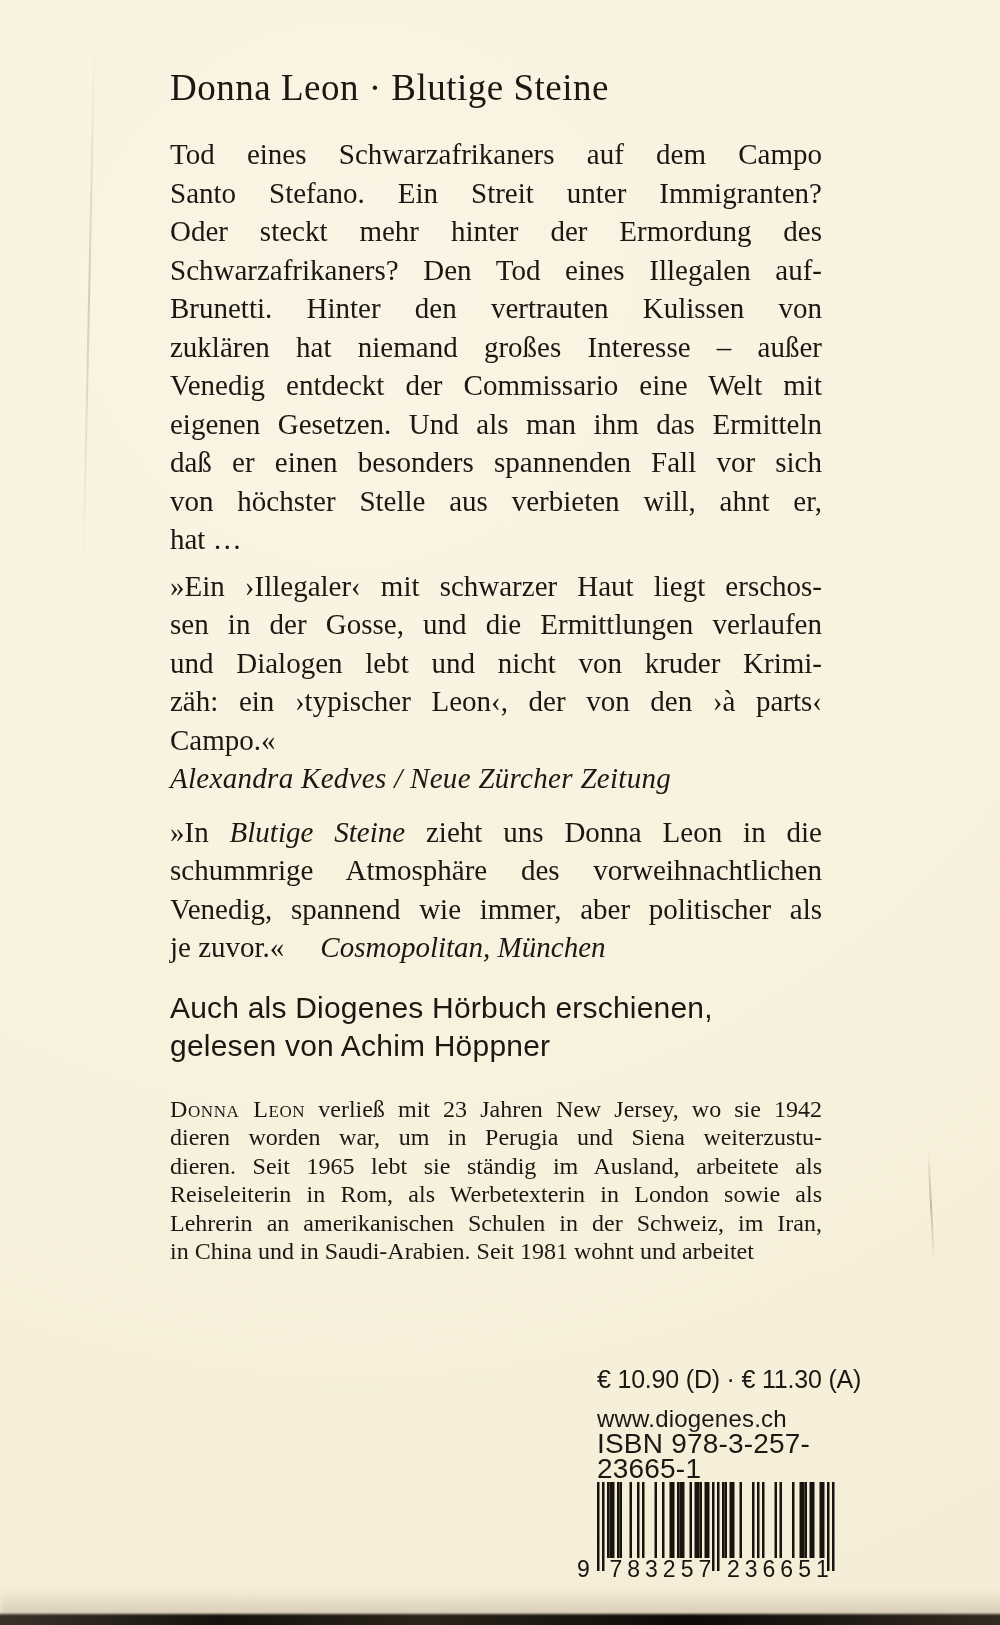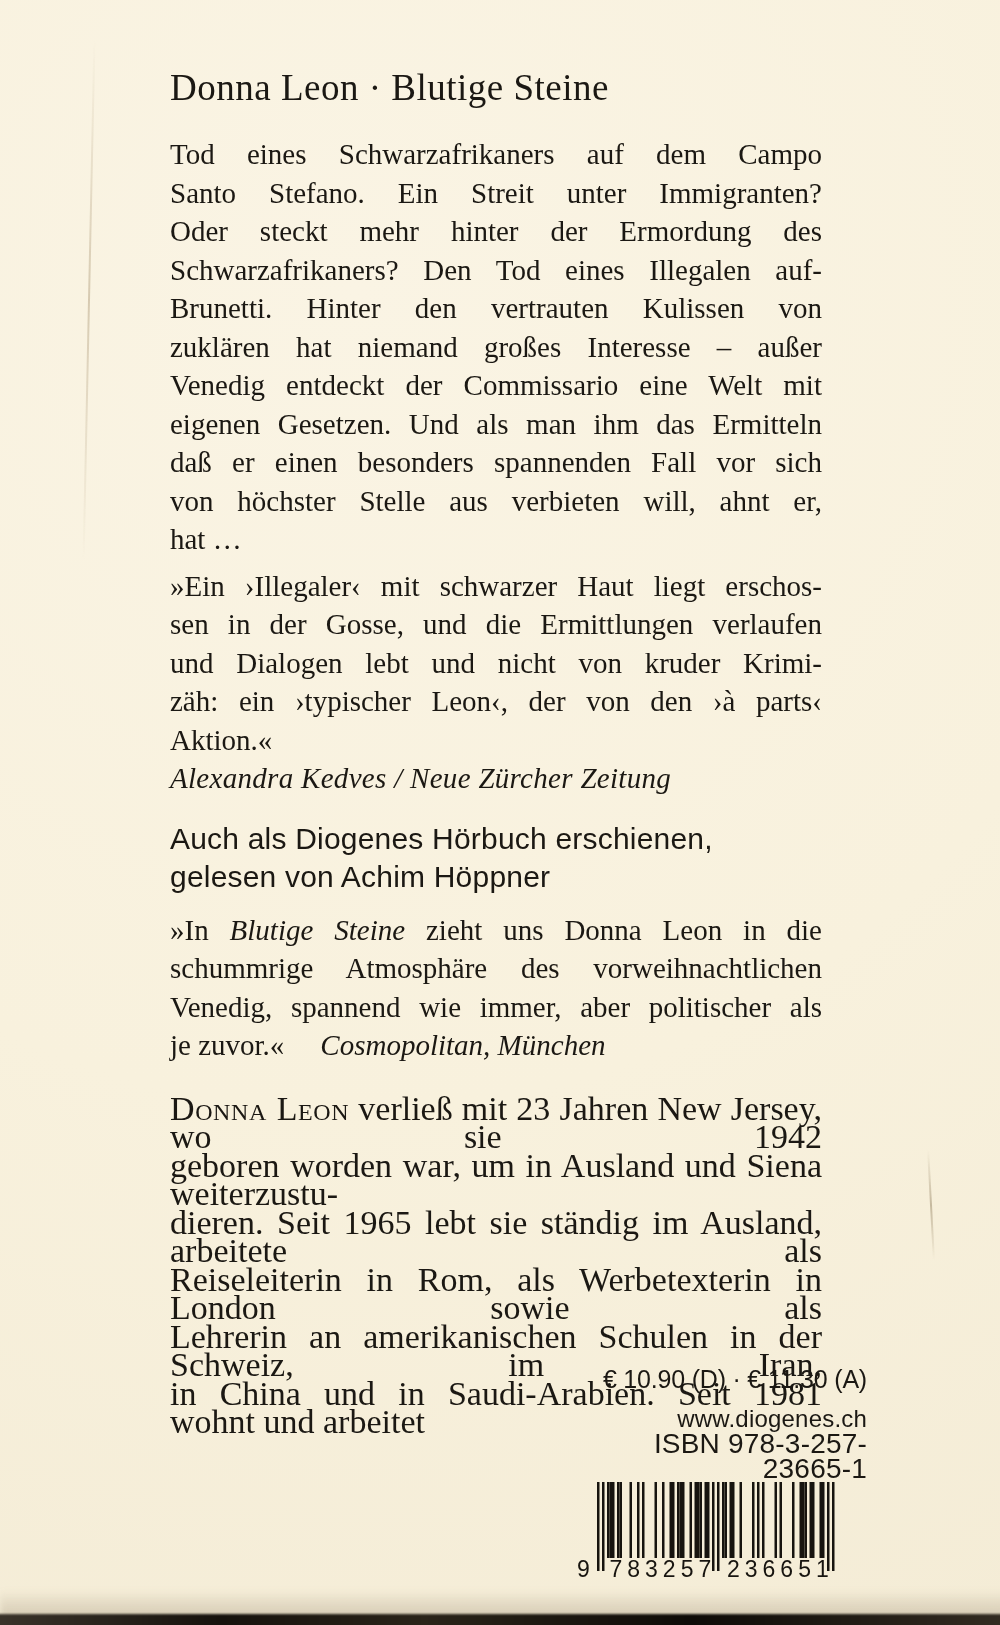--- a/index.html
+++ b/index.html
@@ -38,23 +38,23 @@
   .i{font-style:italic;}
   .sc{font-variant:small-caps; letter-spacing:.6px;}
   .gap{margin-left:36px;}
   .sans{font-family:"Liberation Sans", sans-serif;}
   .hoerbuch{
     margin-top:22px;
     font-size:30px; line-height:38px;
     letter-spacing:.2px;
   }
   .hoerbuch .line{text-align:left;}
-  .bio{margin-top:30px; font-size:34px; line-height:28.5px;}
+  .bio{margin-top:30px; font-size:24px; line-height:28.5px;}
   .imprint{
-    position:absolute; left:597px; top:1364px; width:270px;text-align:right;
+    position:absolute; left:597px; top:1364px; width:270px;
   }
   .price{font-size:25px; line-height:30px; letter-spacing:-.2px;}
   .website{margin-top:12px; font-size:24px; line-height:25px; letter-spacing:.2px;}
   .isbn{font-size:28px; line-height:25px; letter-spacing:.2px;}
   .barcode{margin-left:-20px; margin-top:1px; width:260px; height:100px;}
   .bottom-shadow{
     position:absolute; left:0; right:0; bottom:7px; height:28px;
     background:linear-gradient(180deg, rgba(125,108,82,0) 0%, rgba(125,108,82,.28) 100%);
     filter:blur(3px);
   }
@@ -100,40 +100,40 @@
         <div class="line"><span>daß er einen besonders spannenden Fall vor sich</span></div>
         <div class="line"><span>von höchster Stelle aus verbieten will, ahnt er,</span></div>
         <div class="line"><span>hat …</span></div>
       </div>
 
     <div class="para justify quote1">
         <div class="line"><span>»Ein ›Illegaler‹ mit schwarzer Haut liegt erschos-</span></div>
         <div class="line"><span>sen in der Gosse, und die Ermittlungen verlaufen</span></div>
         <div class="line"><span>und Dialogen lebt und nicht von kruder Krimi-</span></div>
         <div class="line"><span>zäh: ein ›typischer Leon‹, der von den ›à parts‹</span></div>
-        <div class="line"><span>Aktion.«</span></div>
+        <div class="line"><span>Campo.«</span></div>
       </div>
 
     <div class="attribution">Alexandra Kedves / Neue Zürcher Zeitung</div>
-
-    <div class="para sans hoerbuch">
-        <div class="line"><span>Auch als Diogenes Hörbuch erschienen,</span></div>
-        <div class="line"><span>gelesen von Achim Höppner</span></div>
-      </div>
 
     <div class="para justify quote2">
         <div class="line"><span>»In </span><span class="i">Blutige Steine</span><span> zieht uns Donna Leon in die</span></div>
         <div class="line"><span>schummrige Atmosphäre des vorweihnachtlichen</span></div>
         <div class="line"><span>Venedig, spannend wie immer, aber politischer als</span></div>
         <div class="line"><span>je zuvor.«</span><span class="i gap">Cosmopolitan, München</span></div>
       </div>
 
+    <div class="para sans hoerbuch">
+        <div class="line"><span>Auch als Diogenes Hörbuch erschienen,</span></div>
+        <div class="line"><span>gelesen von Achim Höppner</span></div>
+      </div>
+
     <div class="para justify bio">
         <div class="line"><span class="sc">Donna Leon</span><span> verließ mit 23 Jahren New Jersey, wo sie 1942</span></div>
-        <div class="line"><span>geboren worden war, um in Ausland und Siena weiterzustu-</span></div>
+        <div class="line"><span>dieren worden war, um in Perugia und Siena weiterzustu-</span></div>
         <div class="line"><span>dieren. Seit 1965 lebt sie ständig im Ausland, arbeitete als</span></div>
         <div class="line"><span>Reiseleiterin in Rom, als Werbetexterin in London sowie als</span></div>
         <div class="line"><span>Lehrerin an amerikanischen Schulen in der Schweiz, im Iran,</span></div>
         <div class="line"><span>in China und in Saudi-Arabien. Seit 1981 wohnt und arbeitet</span></div>
       </div>
   </div>
 
   <div class="imprint">
     <div class="price sans">€ 10.90 (D) · € 11.30 (A)</div>
     <div class="website sans">www.diogenes.ch</div>

